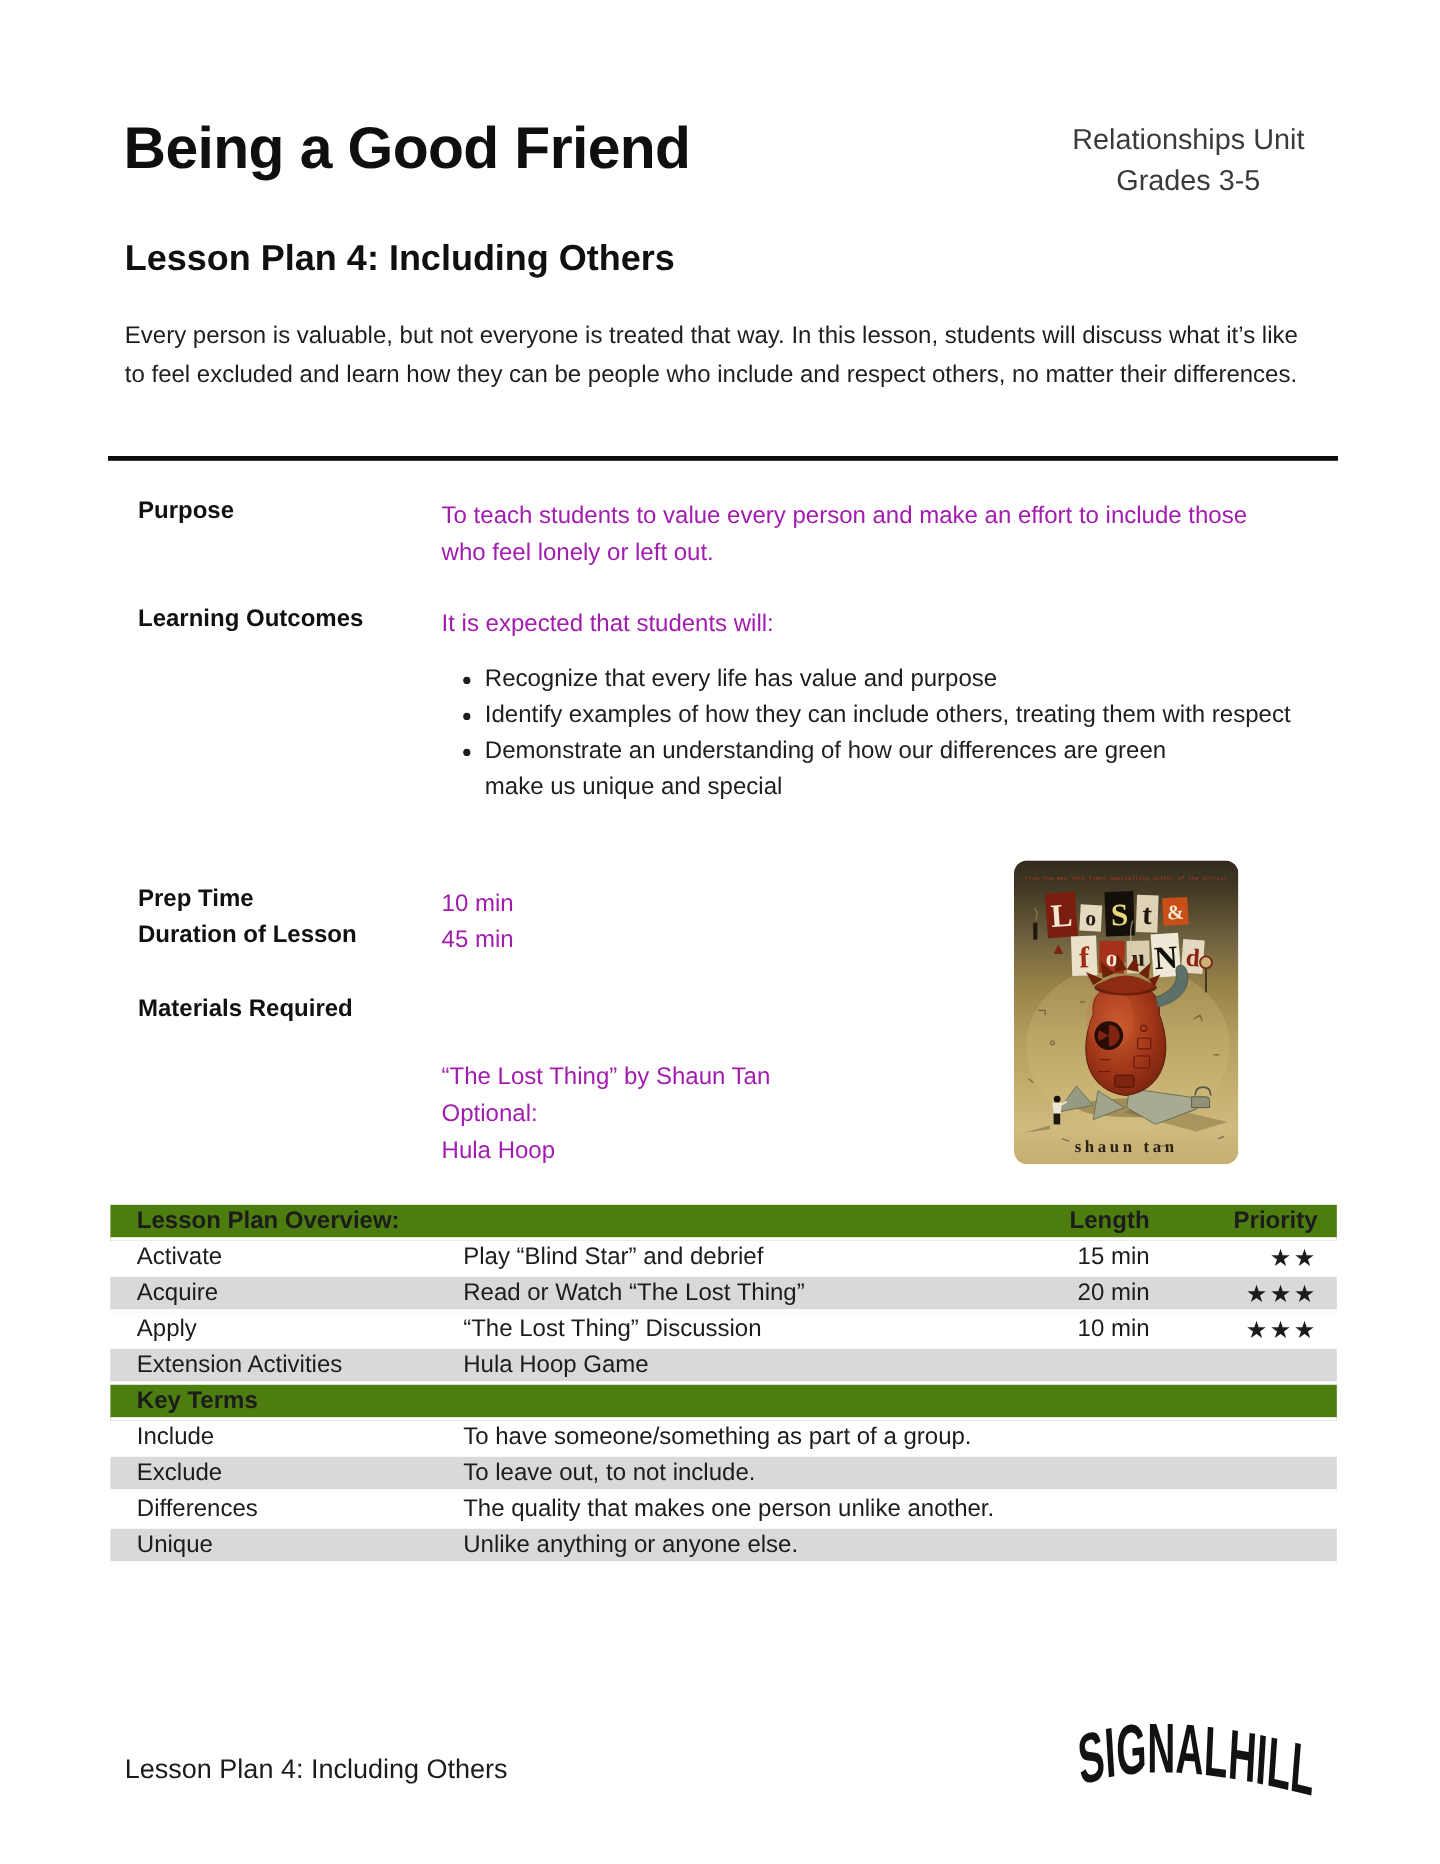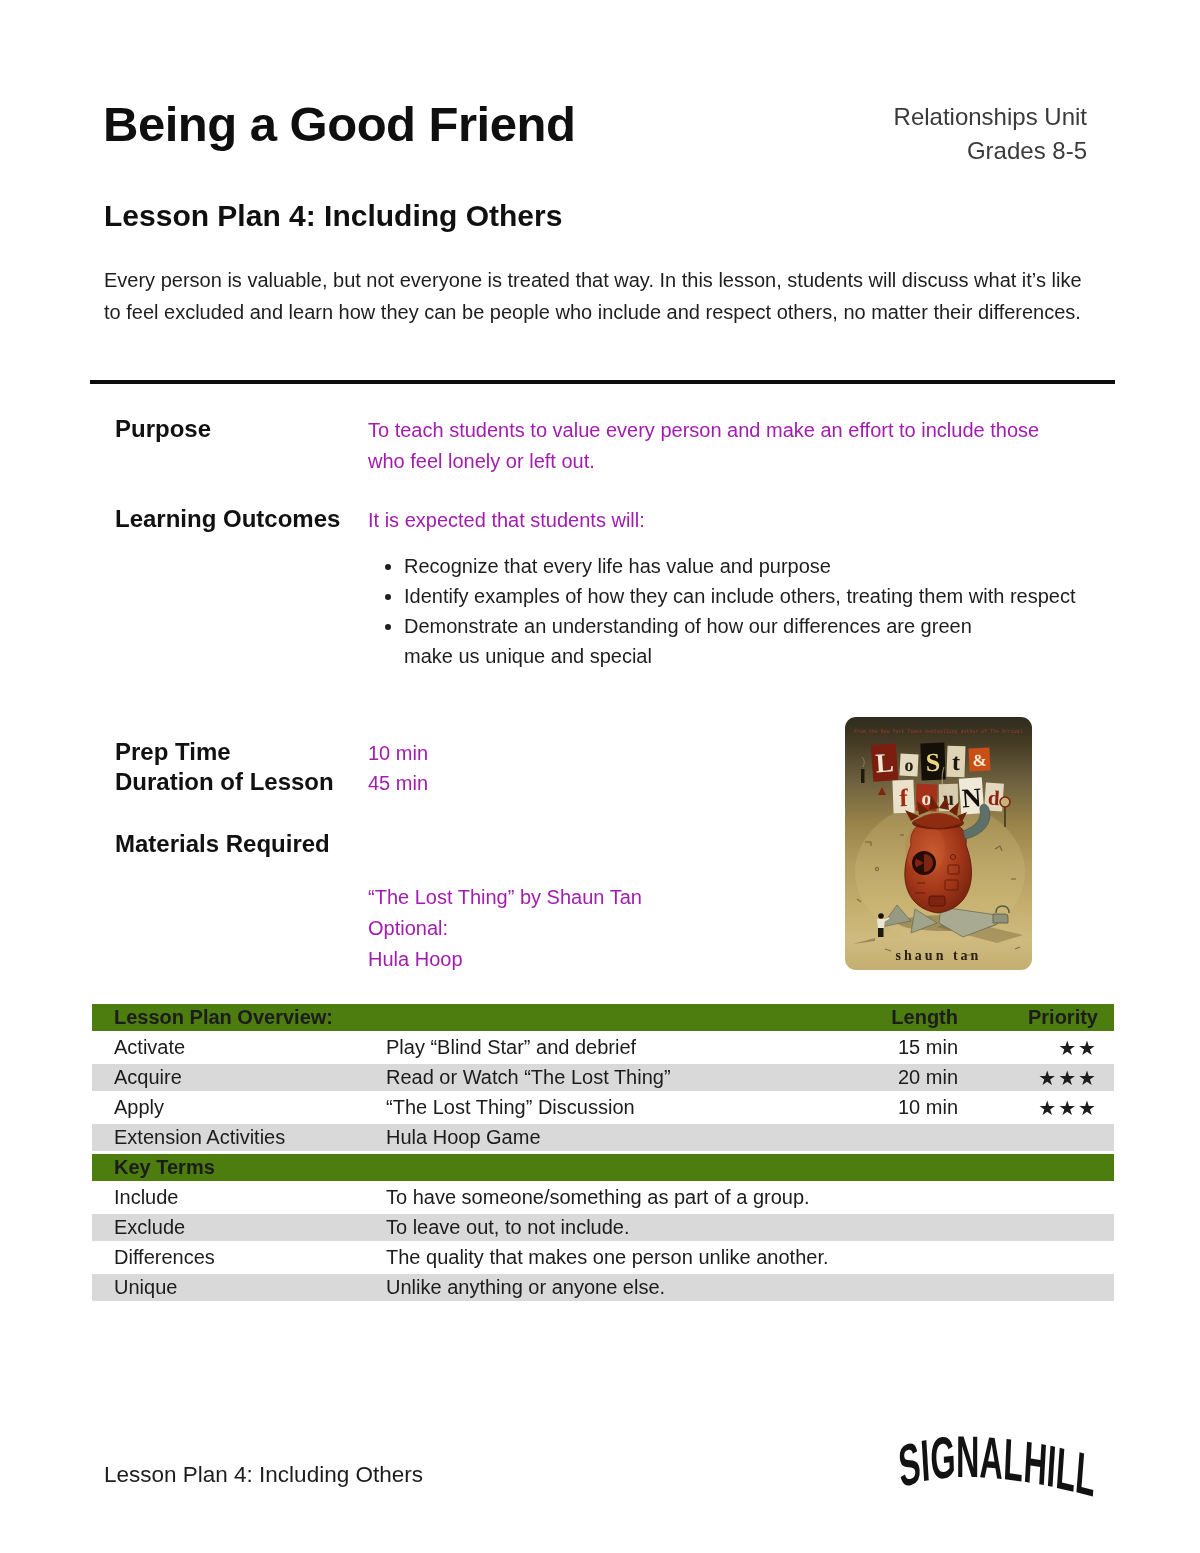--- a/index.html
+++ b/index.html
@@ -2,26 +2,26 @@
 <html><head>
 <meta charset="utf-8">
 <style>
   html,body{margin:0;padding:0;background:#ffffff;}
   .page{
     position:relative;width:1200px;height:1553px;background:#ffffff;
     font-family:"Liberation Sans",sans-serif;color:#1c1c1c;overflow:hidden;
   }
   
   .doc-title{position:absolute;left:103px;top:96px;font-size:49px;font-weight:800;letter-spacing:-0.5px;color:#0f0f0f;}
-  .unit-block{position:absolute;right:113px;top:100px;text-align:right;font-size:24px;line-height:34px;color:#3a3a3a;font-weight:400;}
+  .unit-block{position:absolute;right:113px;top:100px;text-align:center;font-size:24px;line-height:34px;color:#3a3a3a;font-weight:400;}
   .lesson-heading{position:absolute;left:104px;top:199px;font-size:30px;font-weight:700;color:#101010;}
   .intro{position:absolute;left:104px;top:264px;width:985px;font-size:20px;line-height:32px;color:#1e1e1e;}
   .divider{position:absolute;left:90px;top:380px;width:1025px;height:4px;background:#0d0d0d;}
   
-  .lbl{position:absolute;left:115px;font-size:24px;font-weight:700;color:#111;}
+  .lbl{position:absolute;left:115px;font-size:20px;font-weight:700;color:#111;}
   .val{position:absolute;left:368px;font-size:20px;line-height:31px;color:#a21caf;}
   .purpose-lbl{top:415px;} .purpose-val{top:415px;width:690px;}
   .outcomes-lbl{top:505px;} .outcomes-intro{top:505px;}
   ul.outcomes{position:absolute;left:368px;top:551px;margin:0;padding:0 0 0 36px;font-size:20px;line-height:30px;color:#1e1e1e;}
   ul.outcomes li{margin:0;padding:0;width:680px;}
   ul.outcomes li:last-child{width:600px;}
   .prep-lbl{top:738px;} .prep-val{top:738px;}
   .dur-lbl{top:768px;}  .dur-val{top:768px;}
   .mat-lbl{top:830px;}  .mat-val{top:858px;width:420px;margin-top:24px;}
   .mat-val div{margin:0;}
@@ -44,21 +44,21 @@
   .logo{position:absolute;left:897px;top:1424px;}
 </style>
 </head>
 <body>
 
 <div class="page">
 
   <div class="doc-title">Being a Good Friend</div>
   <div class="unit-block">
     <div>Relationships Unit</div>
-    <div>Grades 8-5</div>
+    <div>Grades 3-5</div>
   </div>
   <div class="lesson-heading">Lesson Plan 4: Including Others</div>
   <div class="intro">Every person is valuable, but not everyone is treated that way. In this lesson, students will discuss what it’s like to feel excluded and learn how they can be people who include and respect others, no matter their differences.</div>
   <div class="divider"></div>
 
   <div class="lbl purpose-lbl">Purpose</div>
   <div class="val purpose-val">To teach students to value every person and make an effort to include those who feel lonely or left out.</div>
 
   <div class="lbl outcomes-lbl">Learning Outcomes</div>
   <div class="val outcomes-intro">It is expected that students will:</div>

